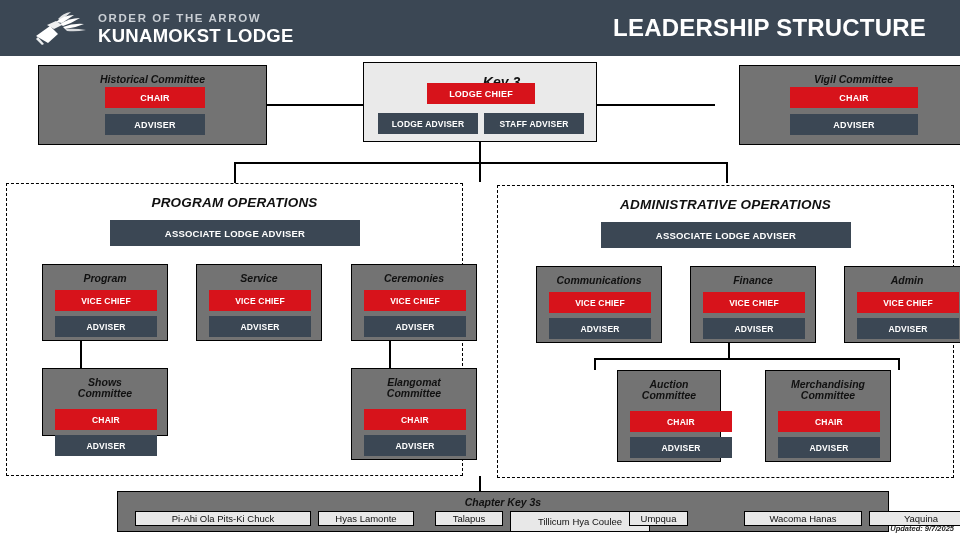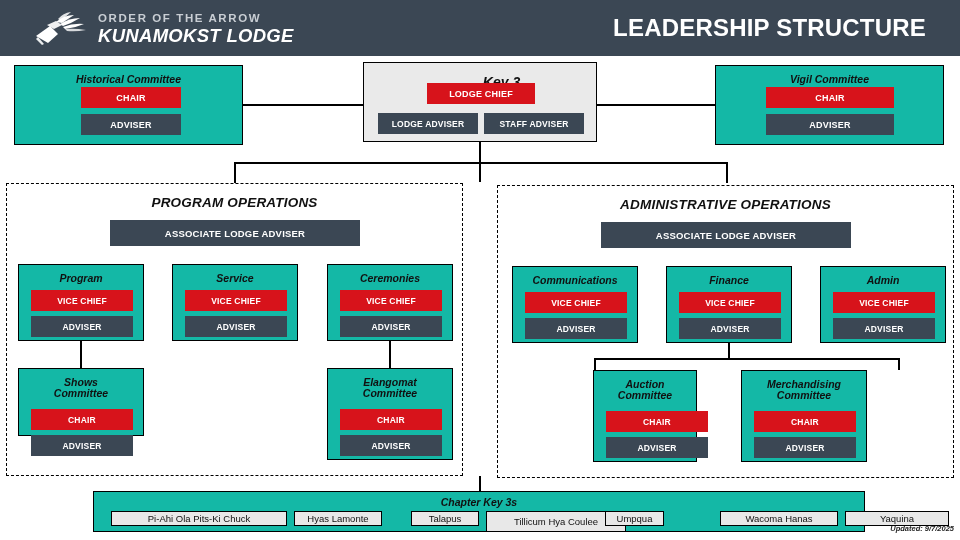--- a/index.html
+++ b/index.html
@@ -21,33 +21,34 @@
     position:absolute;left:34px;top:8px;height:42px;
     display:flex;align-items:center;gap:8px;
   }
   .logo-mark{width:56px;height:34px;flex:none;}
   .logo-text{display:flex;flex-direction:column;justify-content:center;line-height:1;}
   .logo-line1{
     font-size:11.5px;letter-spacing:1.6px;color:#c9ced4;font-weight:600;
     margin-bottom:3px;
   }
   .logo-line2{
-    font-size:18.5px;letter-spacing:0.3px;color:#ffffff;font-weight:bold;font-style:italic;
+    font-size:18.5px;letter-spacing:0.3px;color:#ffffff;font-weight:bold;
   }
   .header-title{
     position:absolute;right:34px;top:14px;
     font-size:24px;font-weight:bold;color:#ffffff;letter-spacing:0.2px;
   }
 
   
   .sbox{ 
     position:absolute;
-    background:#14b8a6;
+    background:#737373;
     border:1.6px solid #000000;
     box-sizing:border-box;
+    margin-left:24px;
   }
   .dbox{ 
     position:absolute;
     background:#ffffff;
     border:1.7px dashed #000000;
     box-sizing:border-box;
   }
   .keybox{
     position:absolute;
     background:#eaeaea;
@@ -239,21 +240,21 @@
       <div class="pill pill-red" style="left:12px;top:40px;width:102px;height:21px;font-size:8.5px;">CHAIR</div>
       <div class="pill pill-slate" style="left:12px;top:66px;width:102px;height:21px;font-size:8.5px;">ADVISER</div>
     </div>
   </div>
 
   <div class="ln lnv" style="left:479px;top:476px;width:1.8px;height:15px;"></div>
 
   <div class="sbox" style="left:93px;top:491px;width:772px;height:41px;">
     <div class="box-title t-chapters">Chapter Key 3s</div>
     <div class="chip" style="left:17px;top:19px;width:176px;height:15px;">Pi-Ahi Ola Pits-Ki Chuck</div>
-    <div class="chip" style="left:200px;top:19px;width:88px;height:15px;">Hyas Lamonte</div>
+    <div class="chip" style="left:200px;top:19px;width:96px;height:15px;">Hyas Lamonte</div>
     <div class="chip" style="left:317px;top:19px;width:68px;height:15px;">Talapus</div>
     <div class="chip" style="left:392px;top:19px;width:140px;height:21px;">Tillicum Hya Coulee</div>
     <div class="chip" style="left:511px;top:19px;width:59px;height:15px;">Umpqua</div>
     <div class="chip" style="left:626px;top:19px;width:118px;height:15px;">Wacoma Hanas</div>
     <div class="chip" style="left:751px;top:19px;width:104px;height:15px;">Yaquina</div>
   </div>
 
   <div class="footnote">Updated: 9/7/2025</div>
 
 </div>

